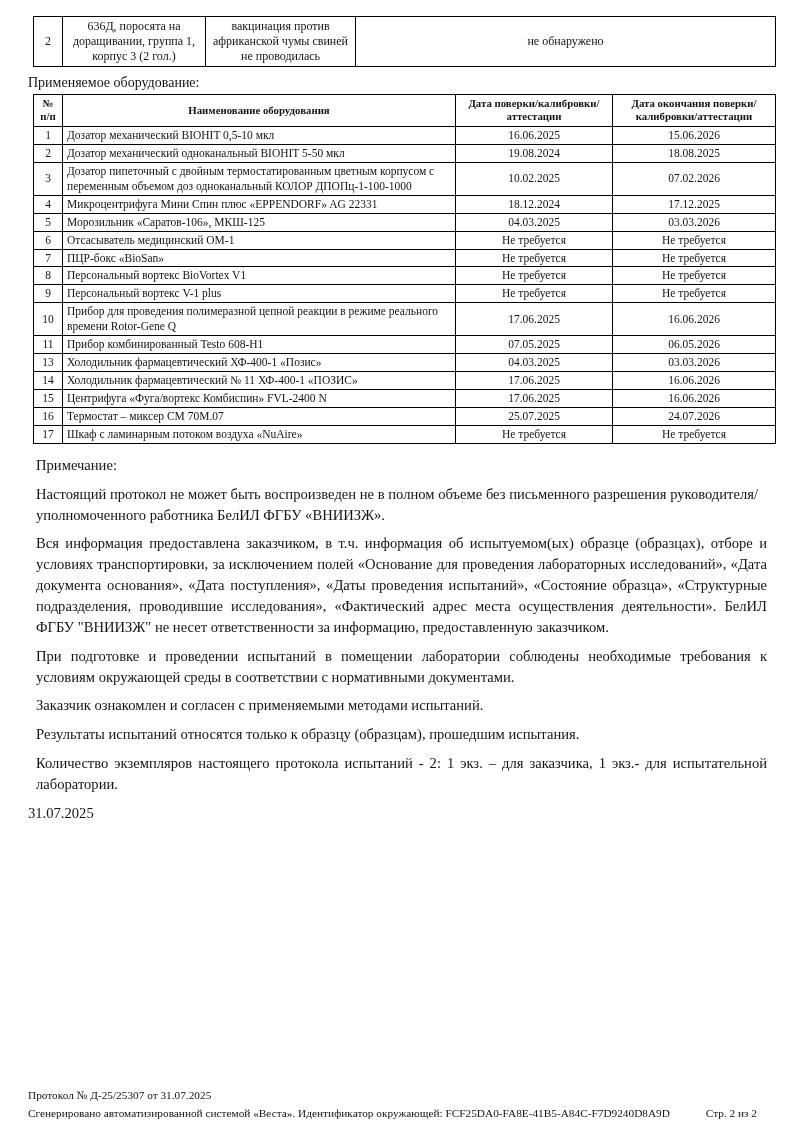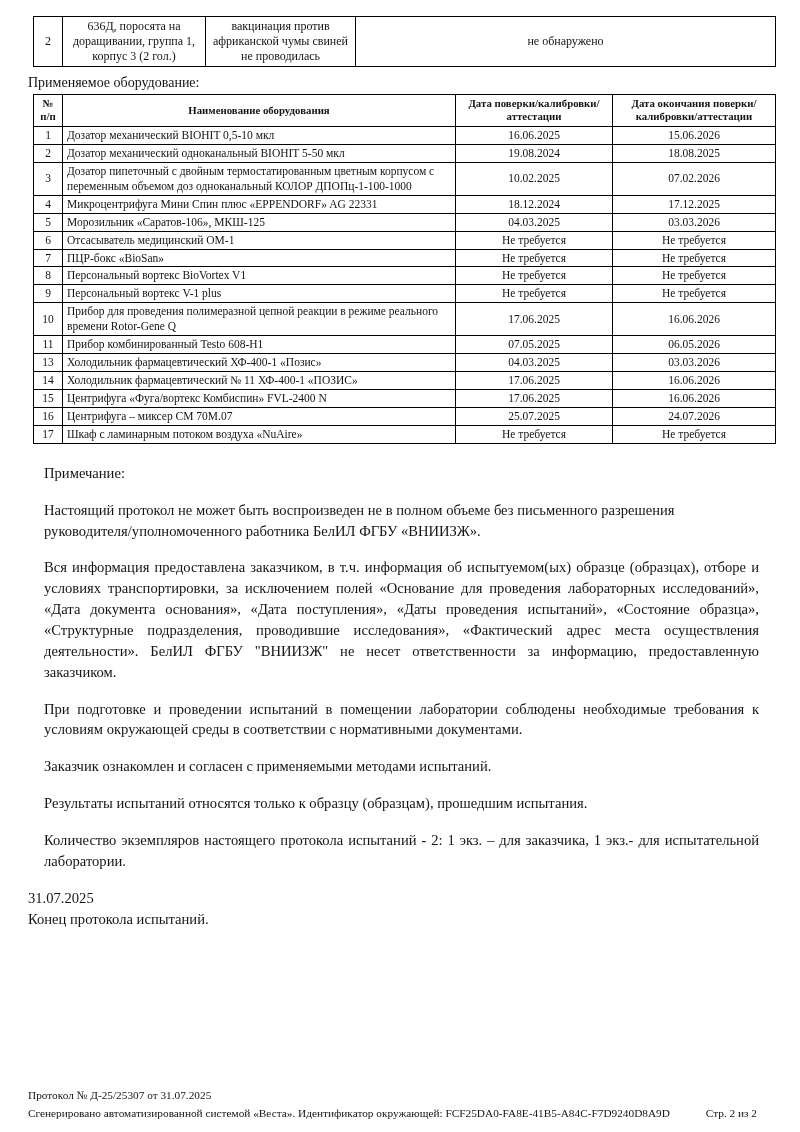--- a/index.html
+++ b/index.html
@@ -39,21 +39,21 @@
   .eq-col-num { width: 29px; }
   .eq-col-name { width: 393px; }
   .eq-col-date { width: 157px; }
   .eq-col-dateend { width: 163px; }
   .equipment-table td.cell-num { text-align: center; }
   .equipment-table td.cell-name { text-align: left; }
   .equipment-table td.cell-date { text-align: center; }
 
   
   .notes { margin-top: 3px; font-size: 14.6px; line-height: 1.43; }
-  .notes p { margin: 16px; }
+  .notes p { margin: 8px; }
   .notes p.just { text-align: justify; }
 
   
   .signoff-row {
     display: flex; justify-content: space-between;
     font-size: 14.6px; line-height: 1.43; margin-top: 0;
   }
   .end-line { font-size: 14.6px; line-height: 1.43; }
 
   .spacer { flex: 1 1 auto; }
@@ -199,21 +199,21 @@
 
         <tr>
           <td class="cell-num">15</td>
           <td class="cell-name">Центрифуга «Фуга/вортекс Комбиспин» FVL-2400 N</td>
           <td class="cell-date">17.06.2025</td>
           <td class="cell-date">16.06.2026</td>
         </tr>
 
         <tr>
           <td class="cell-num">16</td>
-          <td class="cell-name">Центрифуга – миксер СМ 70М.07</td>
+          <td class="cell-name">Термостат – миксер СМ 70М.07</td>
           <td class="cell-date">25.07.2025</td>
           <td class="cell-date">24.07.2026</td>
         </tr>
 
         <tr>
           <td class="cell-num">17</td>
           <td class="cell-name">Шкаф с ламинарным потоком воздуха «NuAire»</td>
           <td class="cell-date">Не требуется</td>
           <td class="cell-date">Не требуется</td>
         </tr>
@@ -226,21 +226,20 @@
     <p class="just">Вся информация предоставлена заказчиком, в т.ч. информация об испытуемом(ых) образце (образцах), отборе и условиях транспортировки, за исключением полей «Основание для проведения лабораторных исследований», «Дата документа основания», «Дата поступления», «Даты проведения испытаний», «Состояние образца», «Структурные подразделения, проводившие исследования», «Фактический адрес места осуществления деятельности». БелИЛ ФГБУ "ВНИИЗЖ" не несет ответственности за информацию, предоставленную заказчиком.</p>
     <p class="just">При подготовке и проведении испытаний в помещении лаборатории соблюдены необходимые требования к условиям окружающей среды в соответствии с нормативными документами.</p>
     <p>Заказчик ознакомлен и согласен с применяемыми методами испытаний.</p>
     <p>Результаты испытаний относятся только к образцу (образцам), прошедшим испытания.</p>
     <p class="just">Количество экземпляров настоящего протокола испытаний - 2: 1 экз. – для заказчика, 1 экз.- для испытательной лаборатории.</p>
   </div>
 
   <div class="signoff-row">
     <span>31.07.2025</span>
   </div>
-  <div class="end-line">Конец протокола испытаний.</div>
 
   <div class="spacer"></div>
 
   <div class="footer">
     <div>Протокол № Д-25/25307 от 31.07.2025</div>
     <div class="footer-row2">
       <span class="footer-generated">Сгенерировано автоматизированной системой «Веста». Идентификатор окружающей: FCF25DA0-FA8E-41B5-A84C-F7D9240D8A9D</span>
       <span class="footer-page">Стр. 2 из 2</span>
     </div>
   </div>

